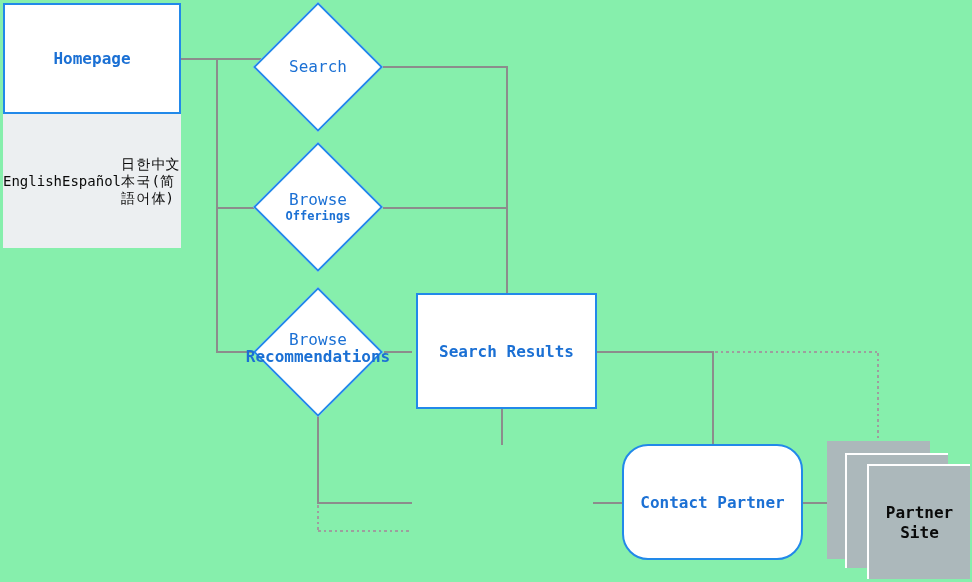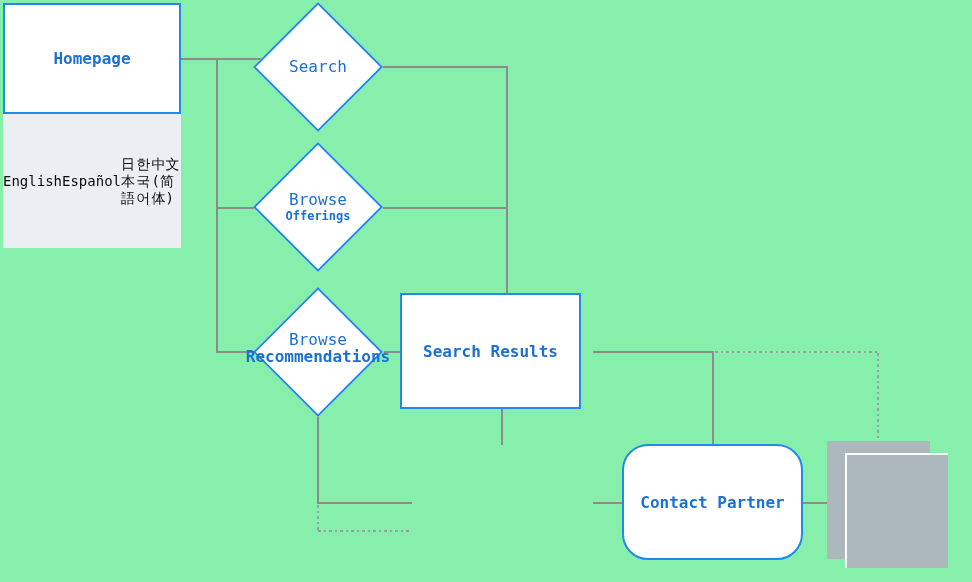--- a/index.html
+++ b/index.html
@@ -30,21 +30,21 @@
   }
   .diamond .dlabel{
     position:absolute;left:0;top:0;transform:translate(-50%,-50%);
     text-align:center;white-space:nowrap;
   }
   .dlabel .main{font-size:16px;font-weight:normal;color:#1b70d4;line-height:18px;}
   .dlabel .sub{font-weight:bold;color:#1b70d4;line-height:15px;}
   .sub-offerings{font-size:12px;}
   .sub-recommendations{font-size:16px;}
   
-  .search-results-box{left:400px;top:293px;width:181px;height:116px;}
+  .search-results-box{left:416px;top:293px;width:181px;height:116px;}
   .partner-page-box{left:412px;top:445px;width:181px;height:113px;}
   .contact-partner-box{left:622px;top:444px;width:181px;height:116px;border-radius:26px;}
   
   .card{position:absolute;box-sizing:border-box;background:#acb8bb;z-index:2;}
   .card-back{left:827px;top:441px;width:103px;height:118px;}
   .card-mid{left:845px;top:453px;width:103px;height:115px;border-left:2px solid #fff;border-top:2px solid #fff;}
   .card-front{
     left:867px;top:464px;width:103px;height:115px;
     border-left:2px solid #fff;border-top:2px solid #fff;
     display:flex;flex-direction:column;align-items:center;justify-content:center;
@@ -123,14 +123,18 @@
     <span class="blue-text">Search Results</span>
   </div>
 
 
   <div class="node contact-partner-box">
     <span class="blue-text">Contact Partner</span>
   </div>
 
   <div class="card card-back"></div>
   <div class="card card-mid"></div>
+  <div class="card card-front">
+    <span class="line">Partner</span>
+    <span class="line">Site</span>
+  </div>
 
 </div>
 
 </body></html>

